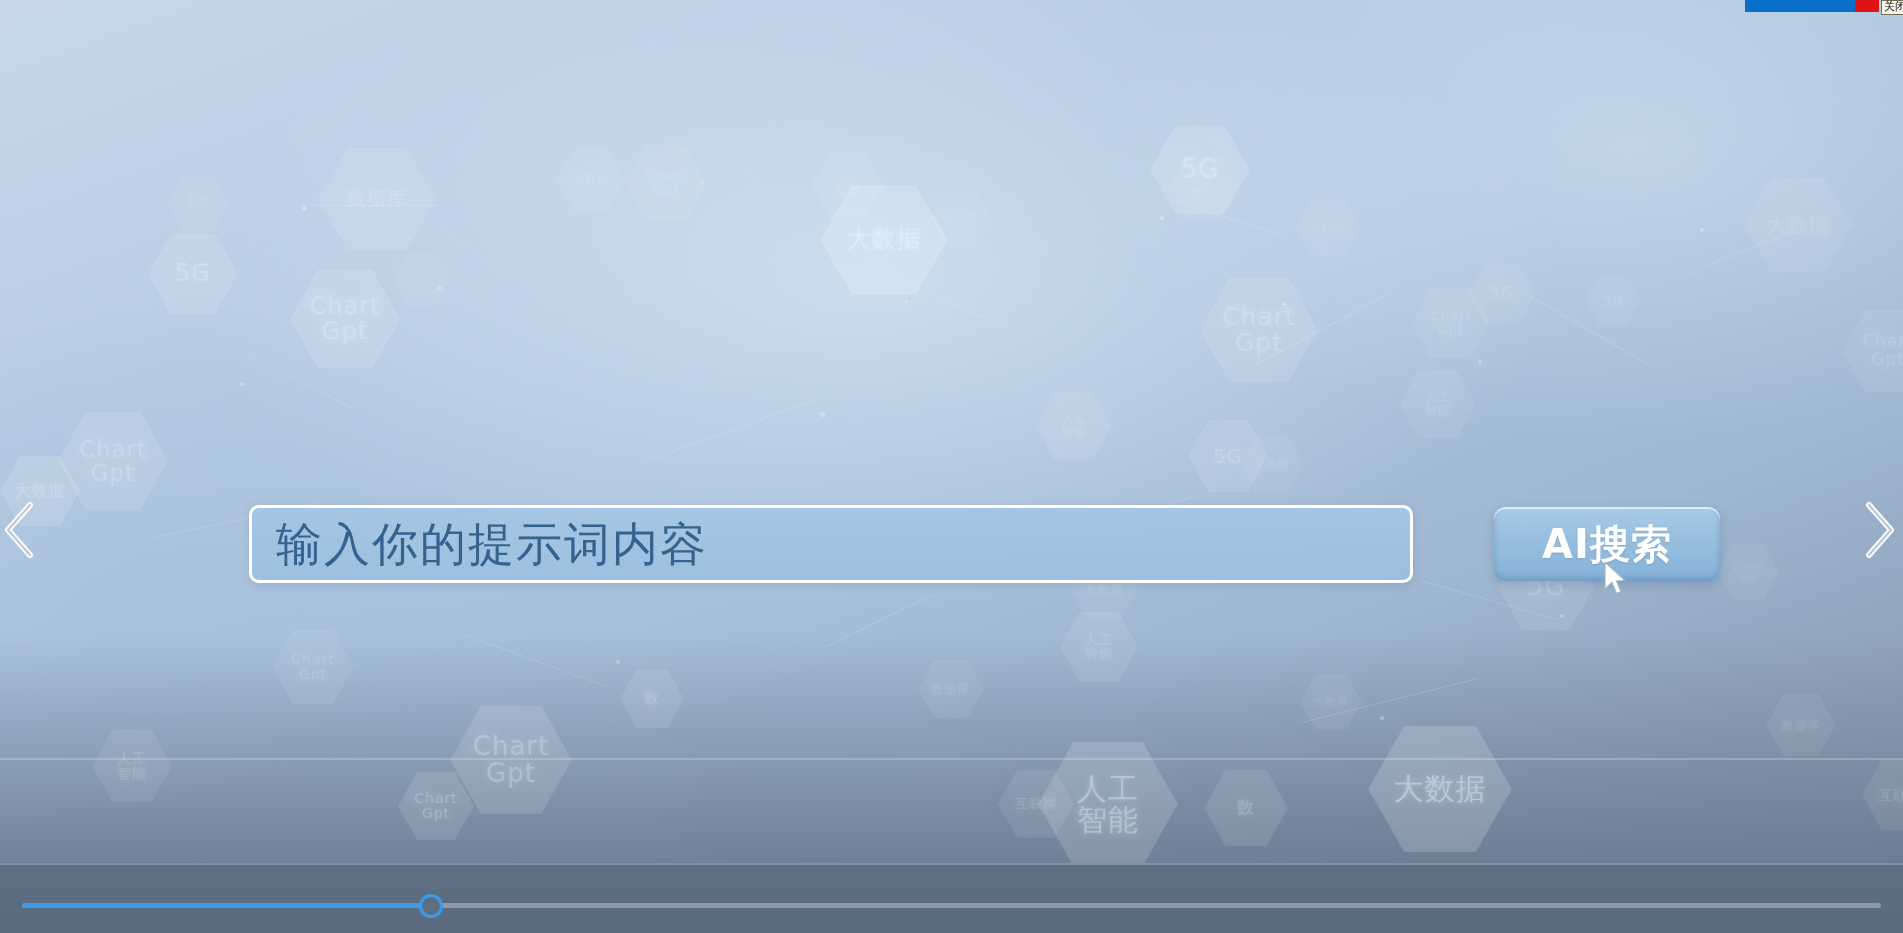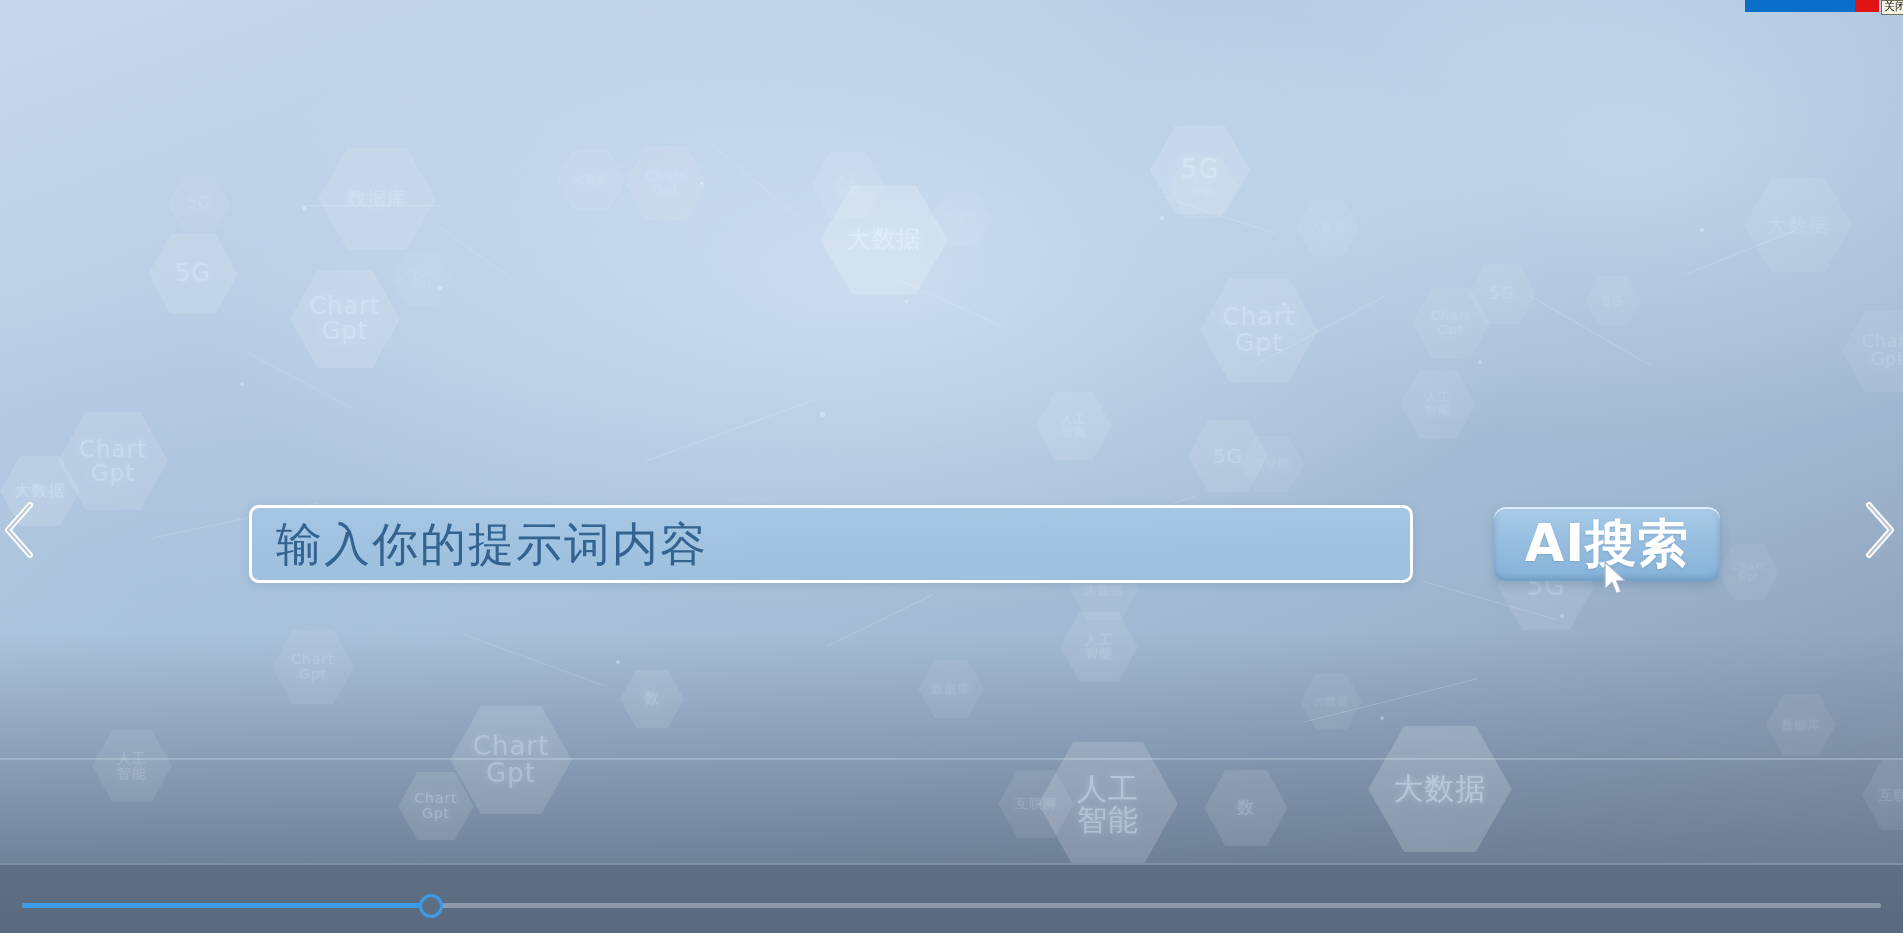--- a/index.html
+++ b/index.html
@@ -160,21 +160,21 @@
     position: absolute;
     left: 1494px;
     top: 2px;
     width: 226px;
     height: 74px;
     box-sizing: border-box;
     border: none;
     border-radius: 12px;
     background: linear-gradient(180deg, #a9cbe8 0%, #96bedf 48%, #86b2d8 100%);
     color: #ffffff;
-    font-size: 51px;
+    font-size: 40px;
     font-weight: 700;
     letter-spacing: 1px;
     font-family: "DejaVu Sans", "Liberation Sans", sans-serif;
     cursor: pointer;
     box-shadow:
       inset 0 2px 0 rgba(255,255,255,0.65),
       inset 0 -3px 6px rgba(70,110,150,0.35),
       0 4px 10px rgba(70,100,140,0.28);
     text-shadow: 0 1px 2px rgba(90,120,160,0.35);
   }

